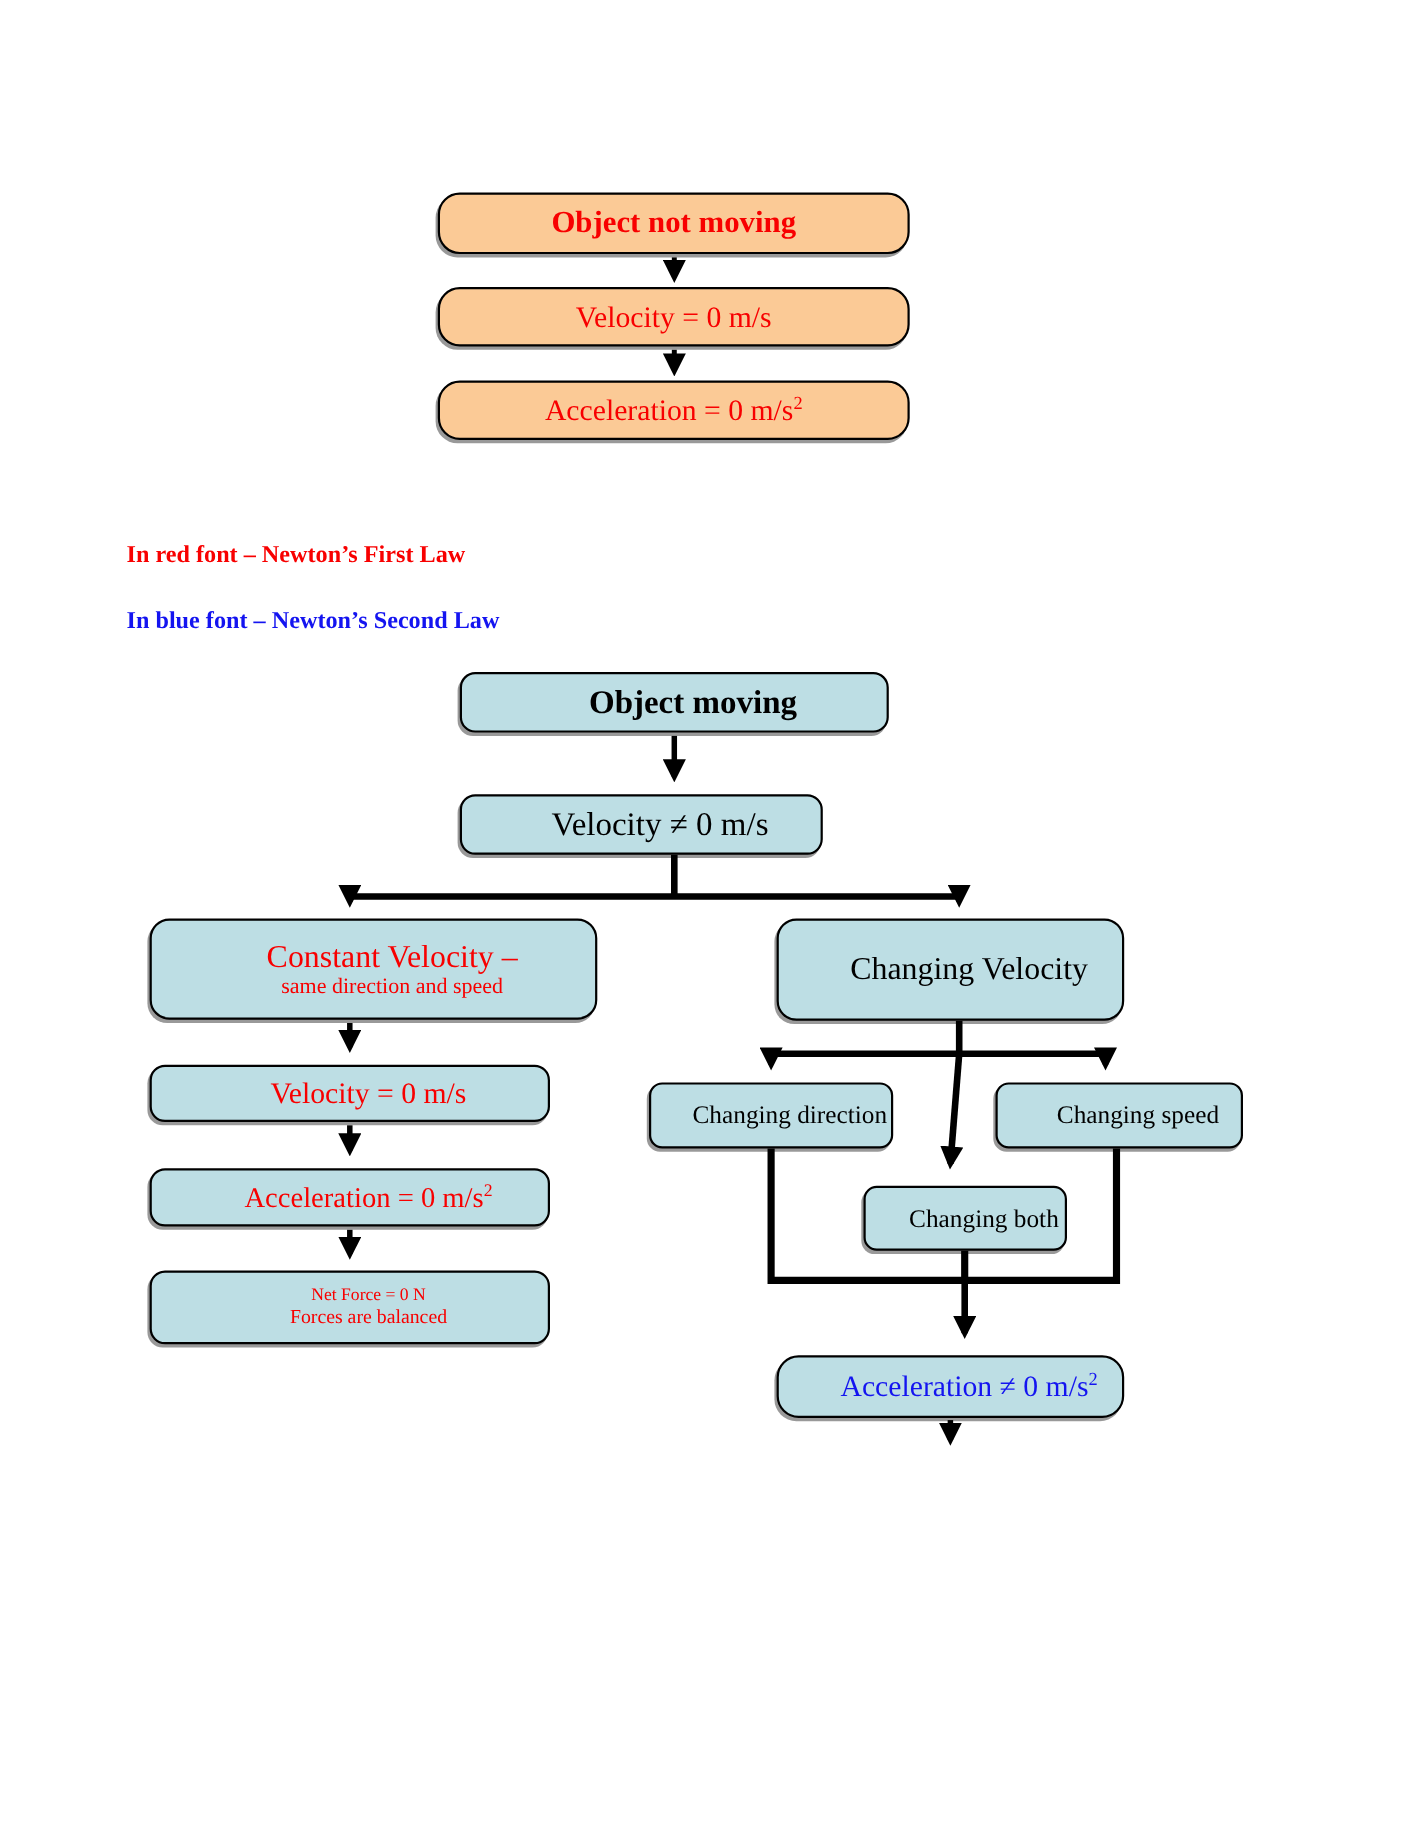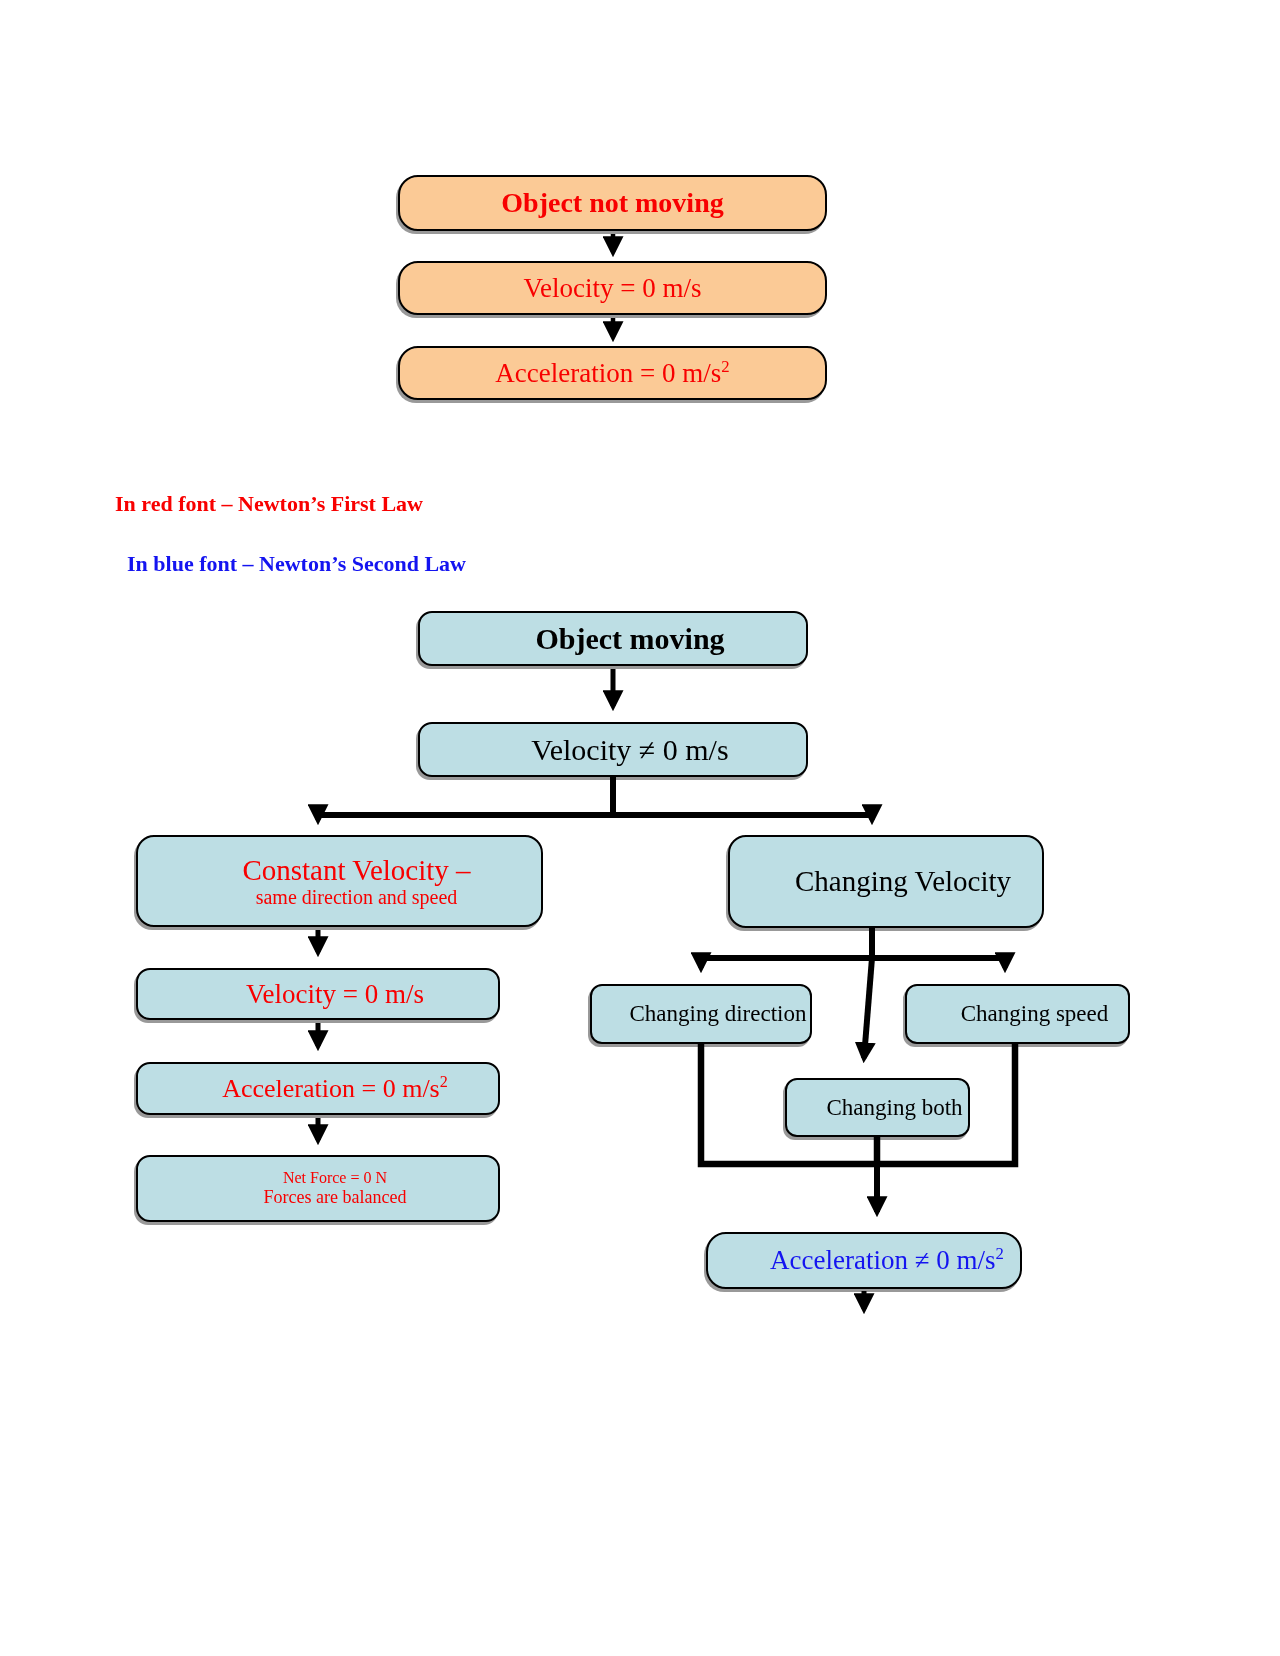--- a/index.html
+++ b/index.html
@@ -13,41 +13,41 @@
     border:2.5px solid var(--black,#000);
     display:flex;flex-direction:column;align-items:center;justify-content:center;
     text-align:center;line-height:1.12;
     box-shadow:-2px 3px 0 rgba(0,0,0,0.4);
   }
   .orange{background:var(--orange_fill,#FBCA96);border-radius:20px;}
   .blue{background:var(--blue_fill,#BDDEE4);padding-left:34px;}
   .rad-lg{border-radius:18px;}
   .rad-md{border-radius:12px;}
   .red{color:var(--red,#F80000);}
-  .blu{color:var(--blue,#1414F0);margin-left:12px;}
+  .blu{color:var(--blue,#1414F0);}
   .blk{color:var(--black,#000);}
   .bold{font-weight:bold;}
   sup{font-size:0.62em;line-height:0;}
   .fs30{font-size:30px;} .fs29{font-size:29px;} .fs28{font-size:28px;}
   .fs27{font-size:27px;} .fs26{font-size:26px;} .fs25{font-size:16px;}
   .fs23{font-size:23px;} .fs20{font-size:20px;} .fs19{font-size:19px;} .fs18{font-size:18px;}
   .legend{position:absolute;left:115px;font-size:22px;font-weight:bold;white-space:nowrap;}
   #legend-red{top:491px;}
   #legend-blue{top:551px;}
   
   #o1{left:398px;top:175px;width:429px;height:56px;}
   #o2{left:398px;top:261px;width:429px;height:54px;}
   #o3{left:398px;top:346px;width:429px;height:54px;}
   #b1{left:418px;top:611px;width:390px;height:55px;border-radius:14px;}
-  #b2{left:418px;top:722px;width:390px;height:55px;border-radius:14px;}
+  #b2{left:418px;top:722px;width:330px;height:55px;border-radius:14px;}
   #l1{left:136px;top:835px;width:407px;height:92px;}
   #l2{left:136px;top:968px;width:364px;height:52px;border-radius:14px;}
   #l3{left:136px;top:1062px;width:364px;height:53px;border-radius:14px;}
   #l4{left:136px;top:1155px;width:364px;height:67px;border-radius:14px;}
-  #r1{left:728px;top:835px;width:316px;height:93px;}
+  #r1{left:706px;top:835px;width:316px;height:93px;}
   #rc1{left:590px;top:984px;width:222px;height:60px;}
   #rc2{left:905px;top:984px;width:225px;height:60px;}
   #rc3{left:785px;top:1078px;width:185px;height:59px;align-items:center;}
   #r2{left:706px;top:1232px;width:316px;height:57px;border-radius:20px;}
   #r3{left:706px;top:1323px;width:316px;height:117px;}
 </style>
 </head>
 <body>
 
 <div class="page">

